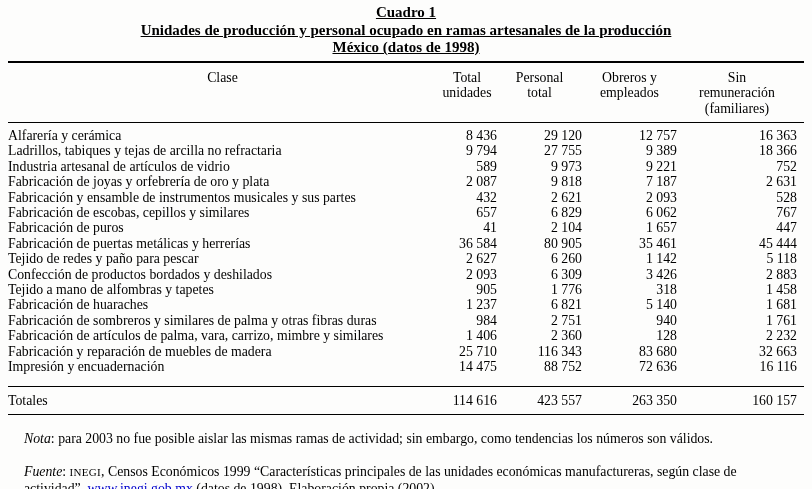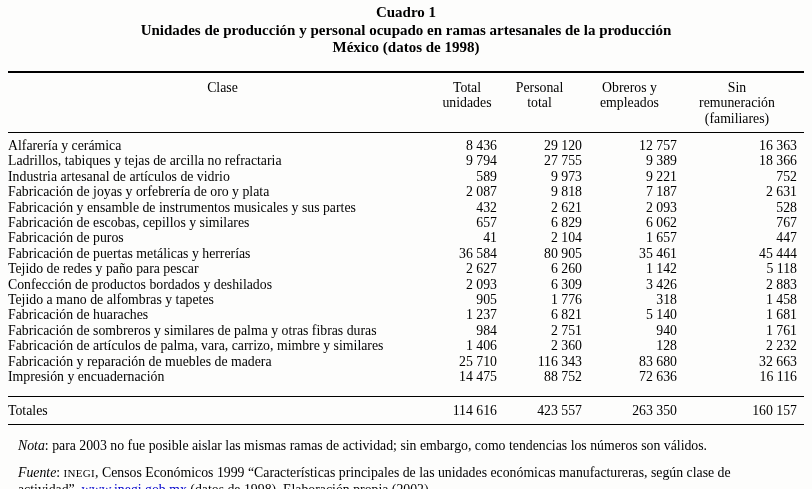--- a/index.html
+++ b/index.html
@@ -5,21 +5,21 @@
   html, body { margin: 0; padding: 0; background: #ffffff; }
   .page {
     width: 812px; height: 489px;
     box-sizing: border-box;
     padding: 4px 8px 0 8px;
     background: #fdfdfc;
     color: #000;
     font-family: "Liberation Serif", "DejaVu Serif", serif;
     overflow: hidden;
   }
-  .title-block { text-align: center; font-weight: bold; font-size: 15px; line-height: 17.5px; margin-bottom: 14px; }
+  .title-block { text-align: center; font-weight: bold; font-size: 15px; line-height: 17.5px; margin-bottom: 4px; text-decoration: underline; }
   table.data-table {
     width: 796px;
     border-collapse: collapse;
     table-layout: fixed;
     font-size: 13.8px;
   }
   col.c-clase { width: 429px; }
   col.c-1 { width: 60px; }
   col.c-2 { width: 85px; }
   col.c-3 { width: 95px; }
@@ -42,21 +42,21 @@
   td.cell-clase { white-space: nowrap; overflow: visible; }
   td.cell-num { text-align: right; white-space: nowrap; }
   td.cell-num.c4pad, tfoot td.cell-num.c4pad { padding-right: 7px; }
   tfoot td {
     border-top: 1.5px solid #000;
     border-bottom: 1.5px solid #000;
     padding: 6px 0;
     line-height: 15.4px;
   }
   .notes { margin-top: 13px; font-size: 13.8px; line-height: 16.9px; width: 796px; }
-  .notes p { margin: 10px; }
+  .notes p { margin: 16px; }
   .lbl-italic { font-style: italic; }
   .smallcaps { font-size: 11px; letter-spacing: 0.3px; }
   .ext-link { color: #0000cc; text-decoration: none; cursor: pointer; }
 </style>
 </head>
 <body>
 
 <div class="page">
 
   <div class="title-block">

